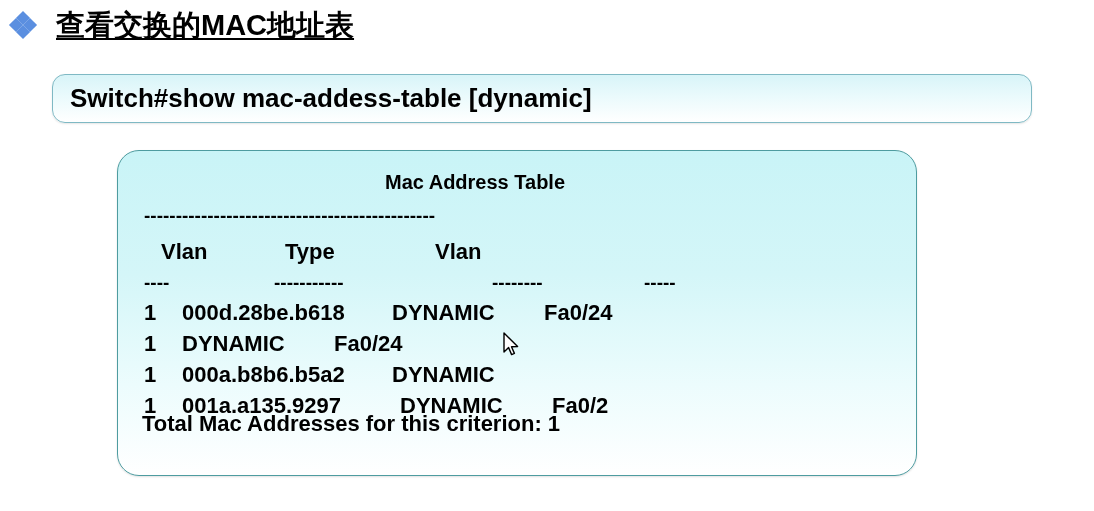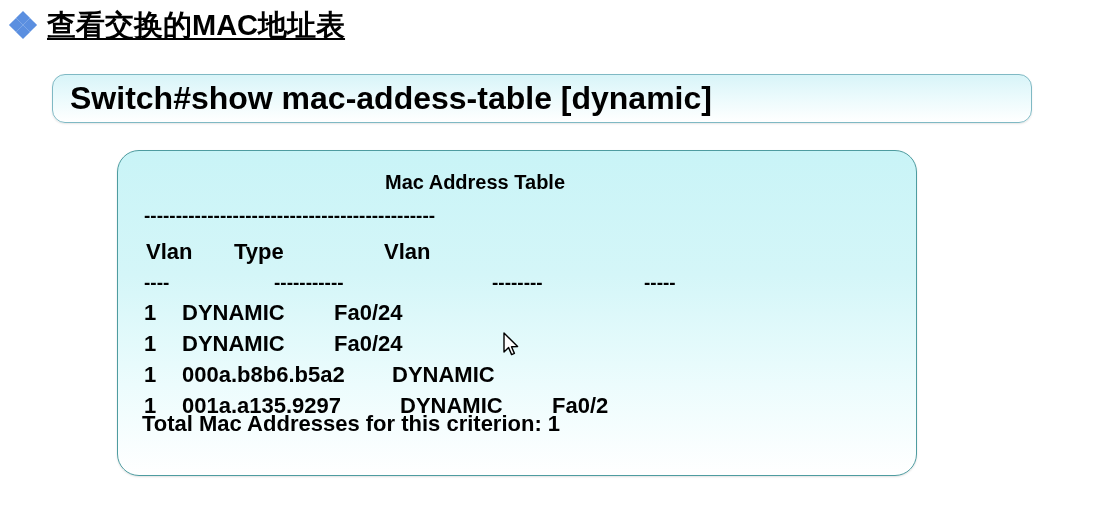--- a/index.html
+++ b/index.html
@@ -16,21 +16,21 @@
     color: #000000;
   }
 
   
   #title-row {
     position: absolute;
     left: 10px;
     top: 10px;
     display: flex;
     align-items: center;
-    gap: 11px;
+    gap: 20px;
   }
   #bullet-icon {
     width: 26px;
     height: 26px;
     position: relative;
     flex: 0 0 auto;
   }
   #bullet-icon span {
     position: absolute;
     width: 10px;
@@ -63,21 +63,21 @@
     box-sizing: border-box;
     border: 1.4px solid #7fb9c4;
     border-radius: 13px;
     background: linear-gradient(180deg, #d8f4f8 0%, #eafafc 45%, #ffffff 100%);
     display: flex;
     align-items: center;
     padding-left: 17px;
     box-shadow: 0 1px 2px rgba(0,0,0,0.10);
   }
   #command-text {
-    font-size: 32px;
+    font-size: 26px;
     font-weight: bold;
     white-space: nowrap;
   }
 
   
   #terminal-panel {
     position: absolute;
     left: 117px;
     top: 150px;
     width: 800px;
@@ -106,40 +106,40 @@
     font-size: 19px;
     font-weight: bold;
     letter-spacing: 0px;
     line-height: 1;
     white-space: nowrap;
   }
   #rule-top { left: 26px; top: 55px; }
 
   #col-headers {
     position: absolute;
-    left: 28px;
+    left: 43px;
     top: 88px;
     width: 620px;
     display: flex;
     font-size: 22px;
     font-weight: bold;
   }
   #col-rules {
     position: absolute;
     left: 26px;
     top: 122px;
     width: 620px;
     display: flex;
     font-size: 19px;
     font-weight: bold;
     line-height: 1;
   }
   .c-vlan  { width: 88px; }
   .c-mac   { width: 250px; }
-  .c-type  { width: 150px; }
+  .c-type  { width: 150px; margin-left: 36px; }
   .c-ports { width: 120px; }
 
   #rules-vlan  { width: 88px; }
   #rules-mac   { width: 250px; padding-left: 42px; box-sizing: border-box; }
   #rules-type  { width: 150px; padding-left: 10px; box-sizing: border-box; }
   #rules-ports { width: 120px; padding-left: 12px; box-sizing: border-box; }
 
   #table-rows {
     position: absolute;
     left: 26px;
@@ -210,20 +210,21 @@
   <div id="col-rules">
     <span id="rules-vlan">----</span>
     <span id="rules-mac">-----------</span>
     <span id="rules-type">--------</span>
     <span id="rules-ports">-----</span>
   </div>
 
   <div id="table-rows">
     <div class="table-row">
       <span class="cell-vlan">1</span>
+      <span class="cell-mac">000d.28be.b618</span>
       <span class="cell-type">DYNAMIC</span>
       <span class="cell-ports">Fa0/24</span>
     </div>
     <div class="table-row">
       <span class="cell-vlan">1</span>
       <span class="cell-type">DYNAMIC</span>
       <span class="cell-ports">Fa0/24</span>
     </div>
     <div class="table-row">
       <span class="cell-vlan">1</span>

